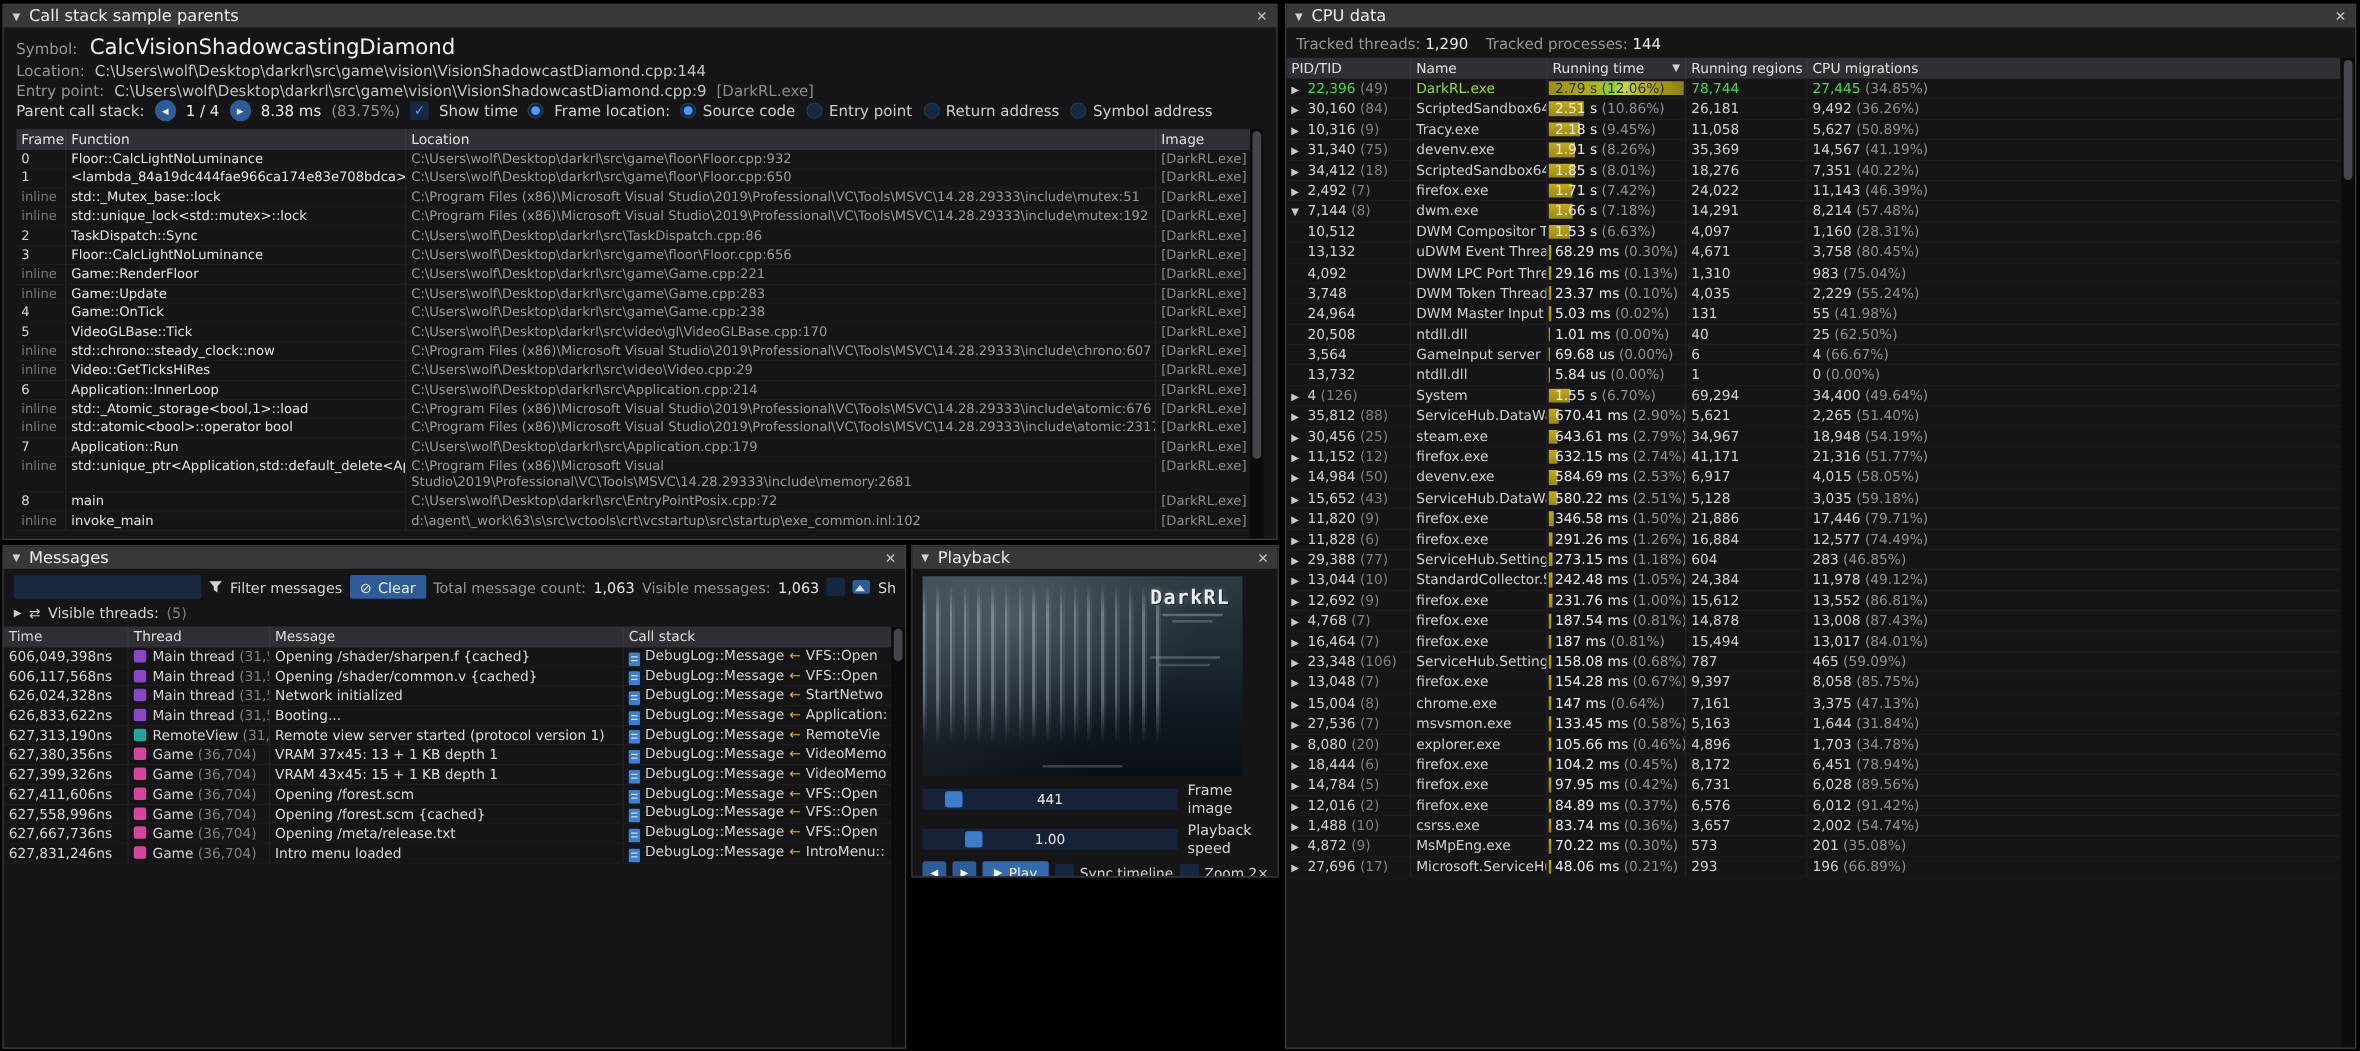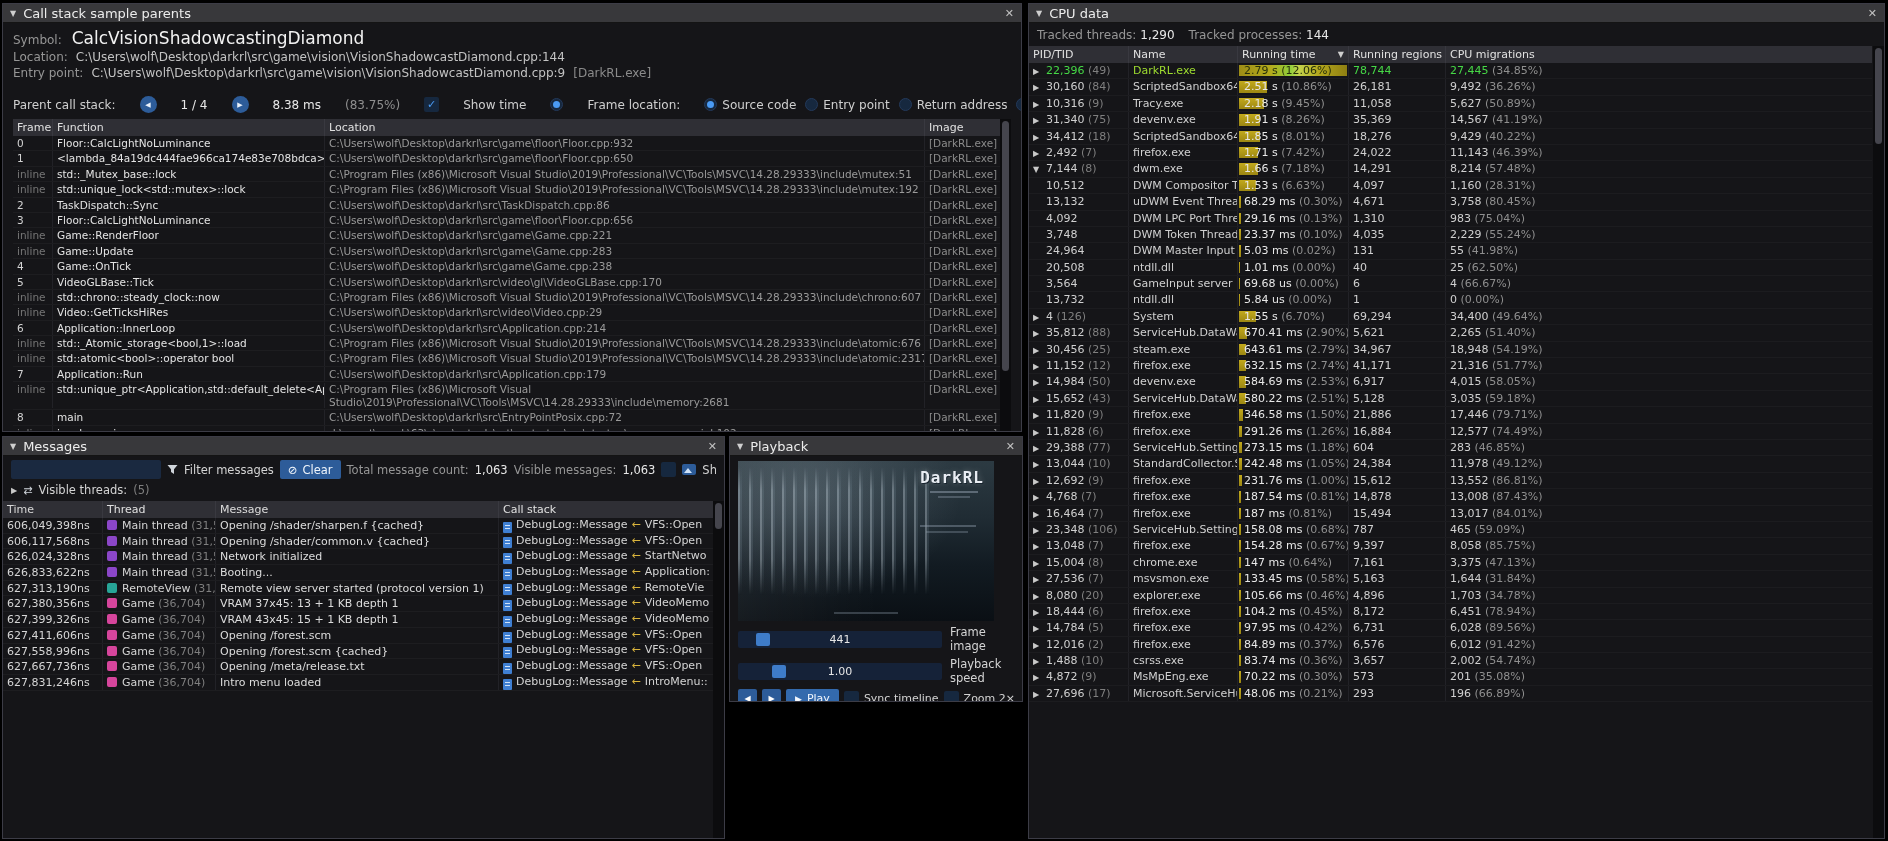--- a/index.html
+++ b/index.html
@@ -17,21 +17,21 @@
   .cnt{color:#7f7f7f;}
   .dim{color:#767676;}
   .val{color:#e8e8e8;}
 
   
   .cs-content{padding:5px 10px 0;display:flex;flex-direction:column;flex:1;overflow:hidden;}
   .cs-symbol{display:flex;align-items:baseline;gap:10px;white-space:nowrap;}
   .cs-symbol .sym{font-size:17px;color:#f2f2f2;}
   .cs-meta{margin-top:2px;display:flex;gap:8px;white-space:nowrap;font-size:12px;color:#c3c3c3;}
   .cs-meta .img{color:#8b8b8b;}
-  .cs-controls{margin-top:16px;display:flex;align-items:center;gap:24px;white-space:nowrap;font-size:12px;color:#cfcfcf;}
+  .cs-controls{margin-top:0;display:flex;align-items:center;gap:8px;white-space:nowrap;font-size:12px;color:#cfcfcf;}
   .btn-round{width:17px;height:17px;border-radius:50%;background:#2d5c99;color:#eaf2fc;font-size:7px;display:inline-flex;align-items:center;justify-content:center;flex:0 0 auto;}
   .chk{width:15px;height:15px;background:#16283f;border-radius:2px;display:inline-flex;align-items:center;justify-content:center;flex:0 0 auto;}
   .chk i{font-style:normal;color:#4a9bf5;font-size:11px;font-weight:bold;line-height:1;}
   .radio{width:13px;height:13px;border-radius:50%;background:#16283f;position:relative;display:inline-block;flex:0 0 auto;border:1px solid #23395a;}
   .radio.sel::after{content:'';position:absolute;inset:2px;border-radius:50%;background:#4a9bf5;}
   .opt{display:inline-flex;align-items:center;gap:5px;}
 
   .tbl{margin-top:6px;flex:1;overflow:hidden;position:relative;font-size:10.5px;}
   .thead{display:flex;background:#2f2f35;color:#e0e0e0;height:17px;line-height:17px;font-size:11px;}
   .trow{display:flex;height:15.4px;line-height:15.4px;border-bottom:1px solid rgba(255,255,255,0.035);}
@@ -571,21 +571,21 @@
           <div class="cell c-name"><span class="namev">devenv.exe</span></div>
           <div class="cell c-time"><span class="bar" style="width: 21.476px;"></span><span class="tlabel">1.91 s <span class="pct">(8.26%)</span></span></div>
           <div class="cell c-reg"><span class="regv">35,369</span></div>
           <div class="cell c-mig"><span class="migv">14,567</span><span class="pct"> (41.19%)</span></div>
         </div>
         <div class="cpu-row">
           <div class="cell c-pid"><span class="arrow">▶</span><span class="pidv">34,412</span><span class="cnt"> (18)</span></div>
           <div class="cell c-name"><span class="namev">ScriptedSandbox64.exe</span></div>
           <div class="cell c-time"><span class="bar" style="width: 20.826px;"></span><span class="tlabel">1.85 s <span class="pct">(8.01%)</span></span></div>
           <div class="cell c-reg"><span class="regv">18,276</span></div>
-          <div class="cell c-mig"><span class="migv">9,429</span><span class="pct"> (40.22%)</span></div>
+          <div class="cell c-mig"><span class="migv">7,351</span><span class="pct"> (40.22%)</span></div>
         </div>
         <div class="cpu-row">
           <div class="cell c-pid"><span class="arrow">▶</span><span class="pidv">2,492</span><span class="cnt"> (7)</span></div>
           <div class="cell c-name"><span class="namev">firefox.exe</span></div>
           <div class="cell c-time"><span class="bar" style="width: 19.292px;"></span><span class="tlabel">1.71 s <span class="pct">(7.42%)</span></span></div>
           <div class="cell c-reg"><span class="regv">24,022</span></div>
           <div class="cell c-mig"><span class="migv">11,143</span><span class="pct"> (46.39%)</span></div>
         </div>
         <div class="cpu-row">
           <div class="cell c-pid"><span class="arrow">▼</span><span class="pidv">7,144</span><span class="cnt"> (8)</span></div>

